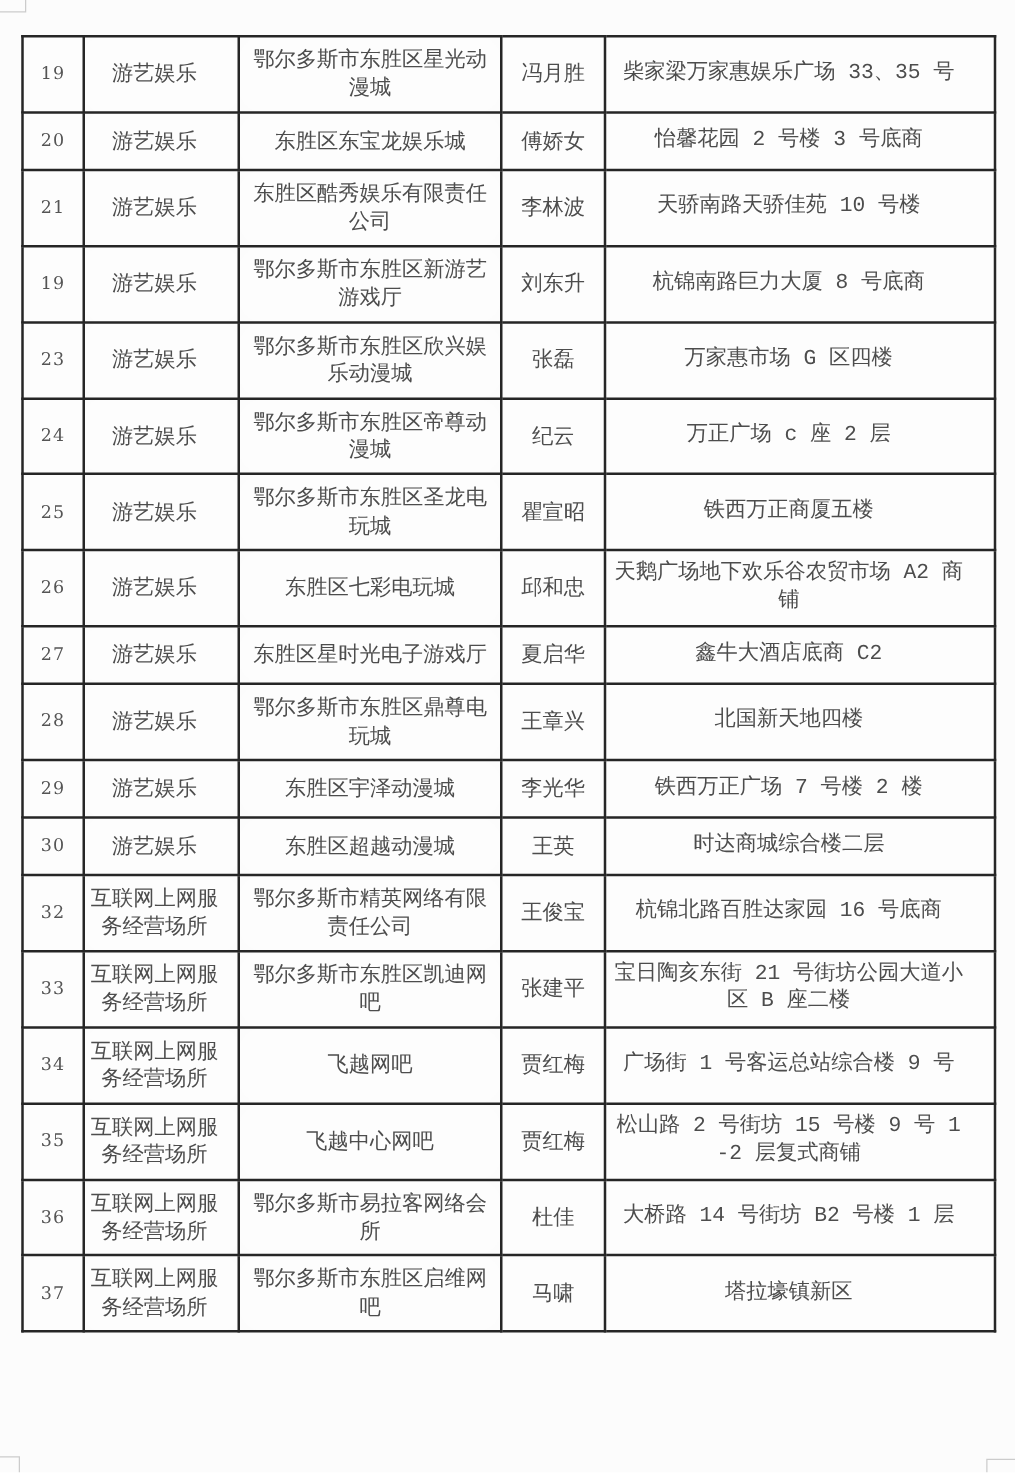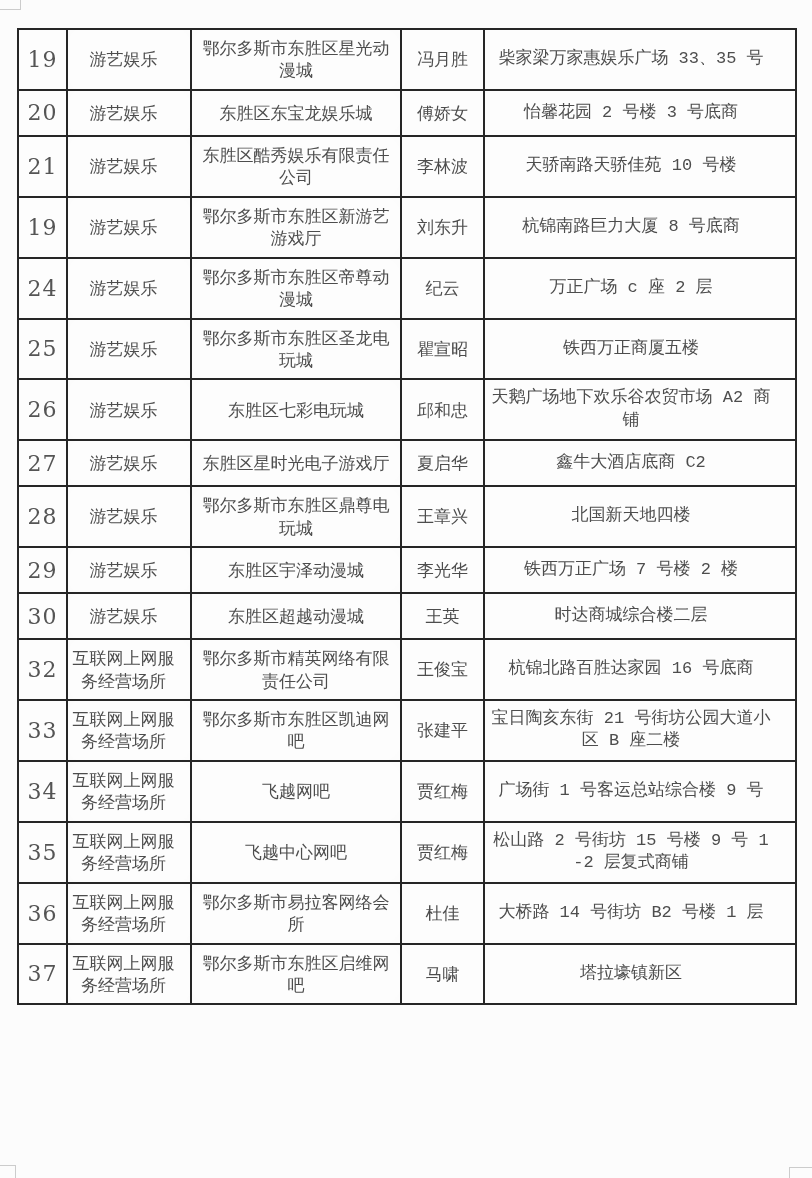--- a/index.html
+++ b/index.html
@@ -39,21 +39,21 @@
     padding: 7px 5px;
     word-break: break-all;
     background: #fdfdfd;
   }
   .venues-table tr { height: 46px; }
   .col-no      { width: 49px; }
   .col-category{ width: 124px; }
   .col-name    { width: 210px; }
   .col-person  { width: 83px; }
   .col-address { width: 312px; }
-  td.cell-no { font-size: 22px; color: #555555; letter-spacing: 1px; margin-left: 43px; }
+  td.cell-no { font-size: 14px; color: #555555; letter-spacing: 1px; margin-left: 43px; }
   td.cell-category { padding-left: 2px; padding-right: 13px; border-radius: 15px; }
   td.cell-name { padding-left: 10px; padding-right: 10px; border-radius: 20px; }
   td.cell-address { padding-left: 6px; padding-right: 24px; font-family: Liberation Mono, monospace; }
 </style>
 </head>
 <body>
 
 <div class="page">
   <div class="artifact artifact-tl"></div>
   <div class="artifact artifact-bl"></div>
@@ -93,20 +93,27 @@
     </tr>
 
     <tr>
       <td class="cell-no">19</td>
       <td class="cell-category">游艺娱乐</td>
       <td class="cell-name">鄂尔多斯市东胜区新游艺游戏厅</td>
       <td class="cell-person">刘东升</td>
       <td class="cell-address">杭锦南路巨力大厦 8 号底商</td>
     </tr>
 
+    <tr>
+      <td class="cell-no">23</td>
+      <td class="cell-category">游艺娱乐</td>
+      <td class="cell-name">鄂尔多斯市东胜区欣兴娱乐动漫城</td>
+      <td class="cell-person">张磊</td>
+      <td class="cell-address">万家惠市场 G 区四楼</td>
+    </tr>
 
     <tr>
       <td class="cell-no">24</td>
       <td class="cell-category">游艺娱乐</td>
       <td class="cell-name">鄂尔多斯市东胜区帝尊动漫城</td>
       <td class="cell-person">纪云</td>
       <td class="cell-address">万正广场 c 座 2 层</td>
     </tr>
 
     <tr>

